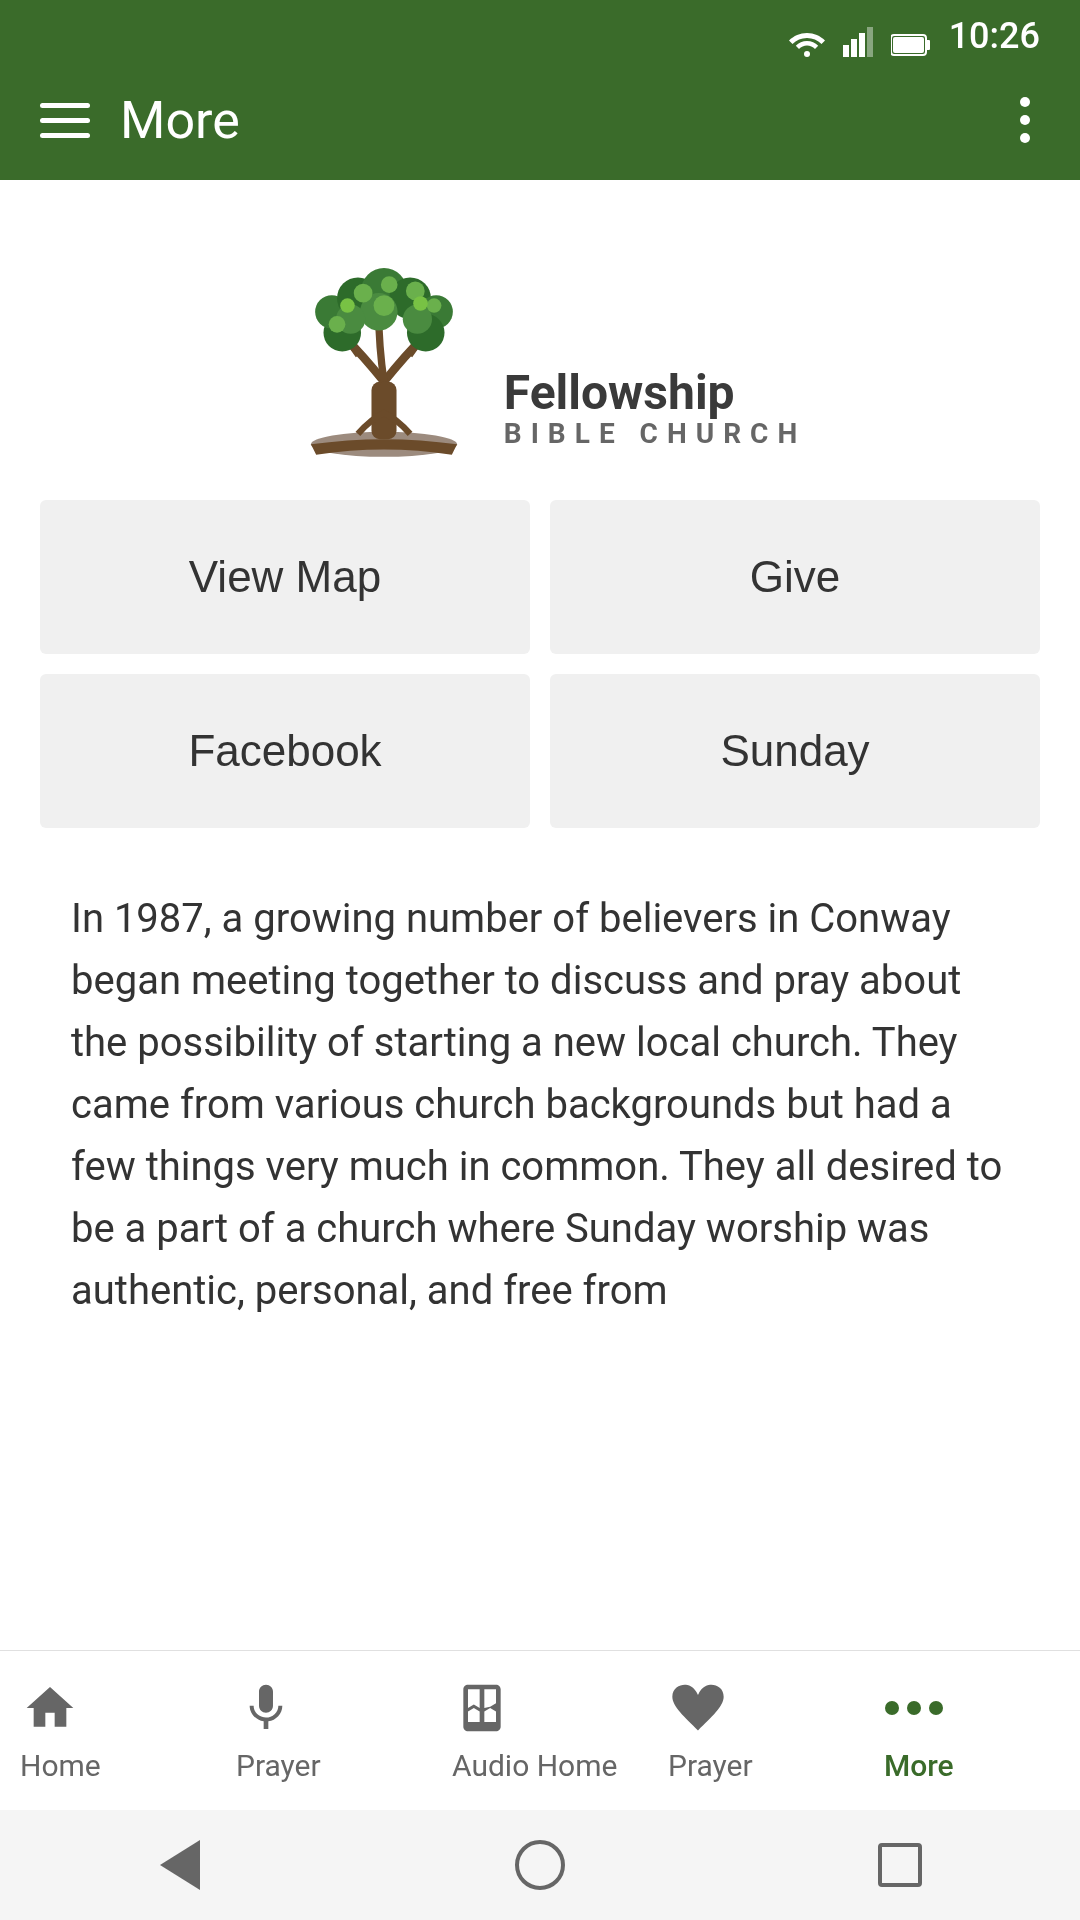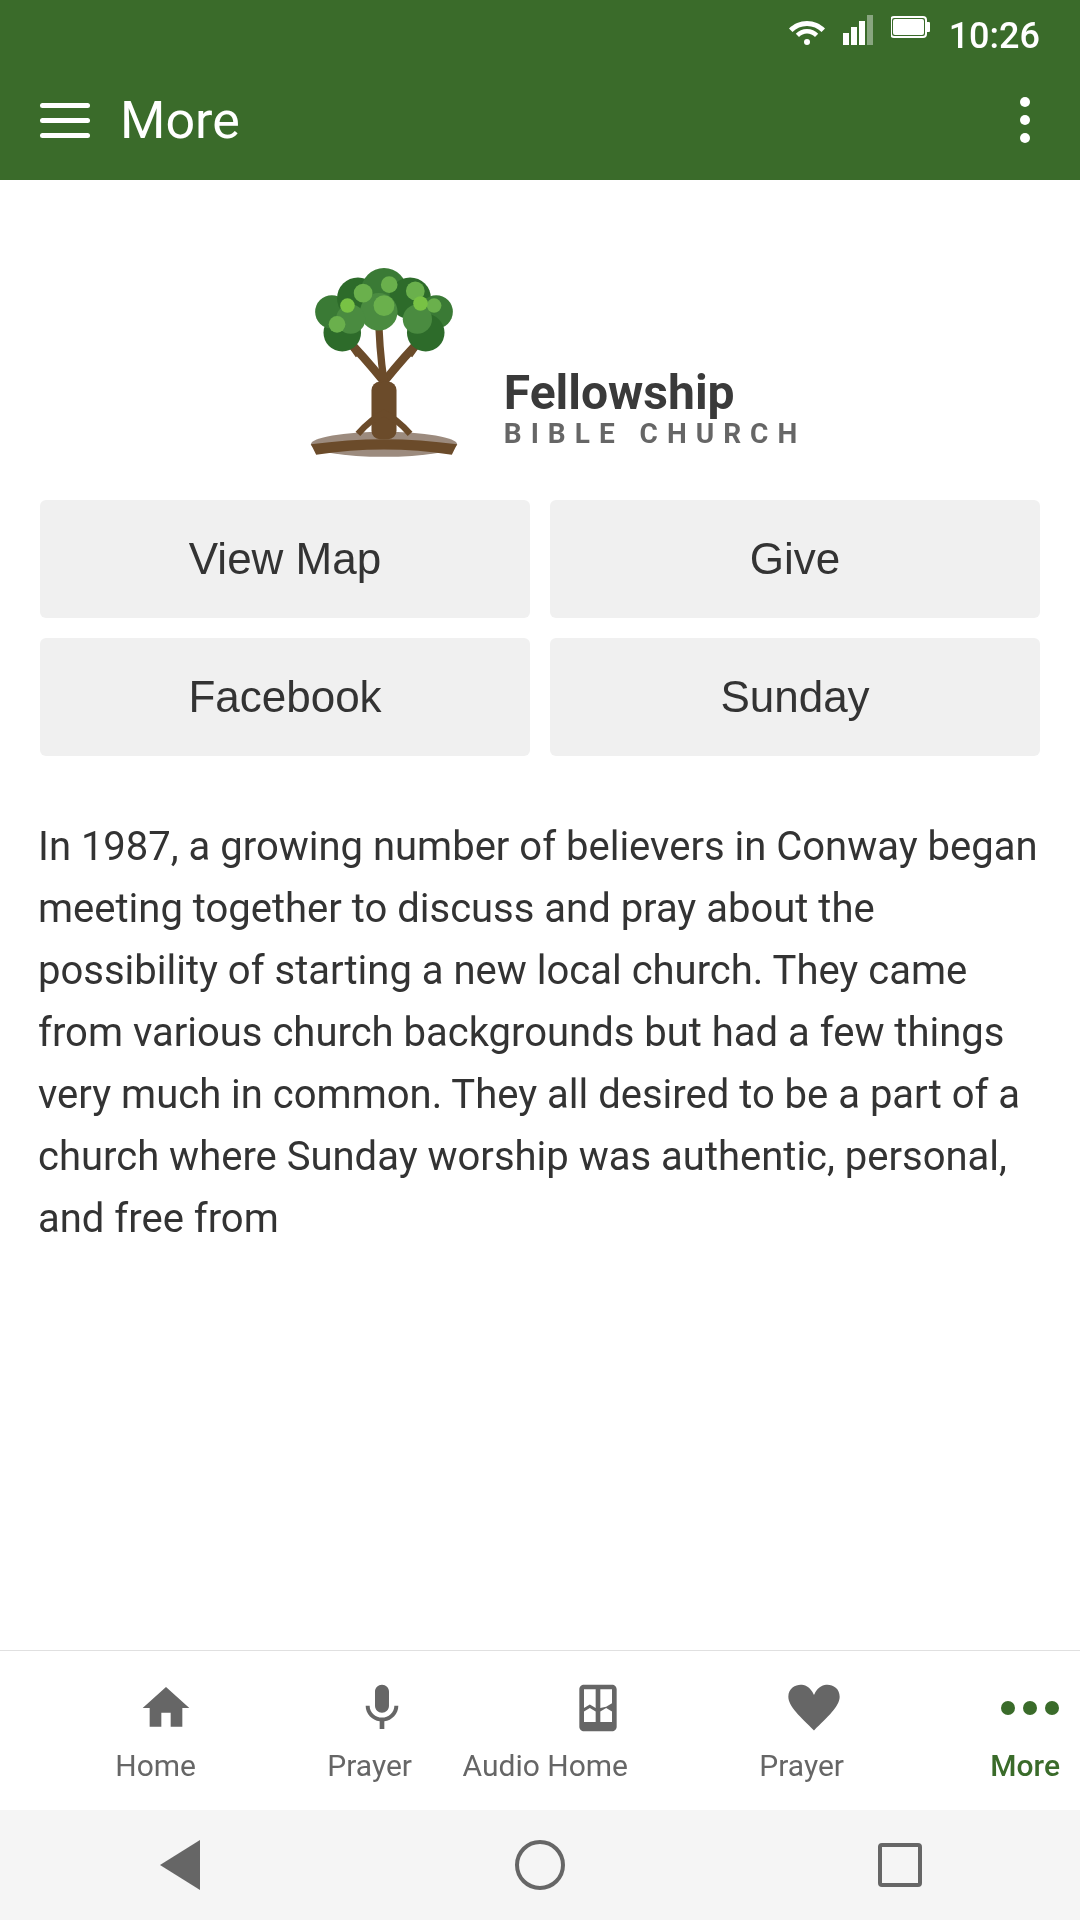--- a/index.html
+++ b/index.html
@@ -25,21 +25,21 @@
       background: #3a6b2a;
       display: flex;
       align-items: center;
       justify-content: flex-end;
       padding: 0 40px;
       gap: 20px;
     }
 
     .status-icons {
       display: flex;
-      align-items: flex-start;
+      align-items: flex-end;
       gap: 18px;
       margin-top: 12px;
     }
 
     .status-time {
       color: white;
       font-size: 36px;
       font-weight: 500;
     }
 
@@ -98,31 +98,31 @@
       display: grid;
       grid-template-columns: 1fr 1fr;
       gap: 20px;
       padding: 20px 40px;
     }
 
     .action-button {
       background: #f0f0f0;
       border: none;
       border-radius: 6px;
-      padding: 34px 20px;
+      padding: 52px 20px;
       font-size: 44px;
       color: #333;
       cursor: pointer;
       text-align: center;
       font-weight: 400;
     }
 
     
     .description {
-      padding: 40px 38px;
+      padding: 40px 71px;
       font-size: 40px;
       line-height: 1.55;
       color: #333;
     }
 
     
     .bottom-nav {
       position: absolute;
       bottom: 110px;
       left: 0;
@@ -131,21 +131,21 @@
       background: #ffffff;
       border-top: 1px solid #e0e0e0;
       display: flex;
       align-items: center;
       justify-content: space-around;
     }
 
     .nav-item {
       display: flex;
       flex-direction: column;
-      align-items: flex-end;
+      align-items: flex-start;
       gap: 10px;
       cursor: pointer;
       padding: 10px 20px;
       flex: 1;
     }
 
     .nav-icon {
       width: 60px;
       height: 60px;
       display: flex;

